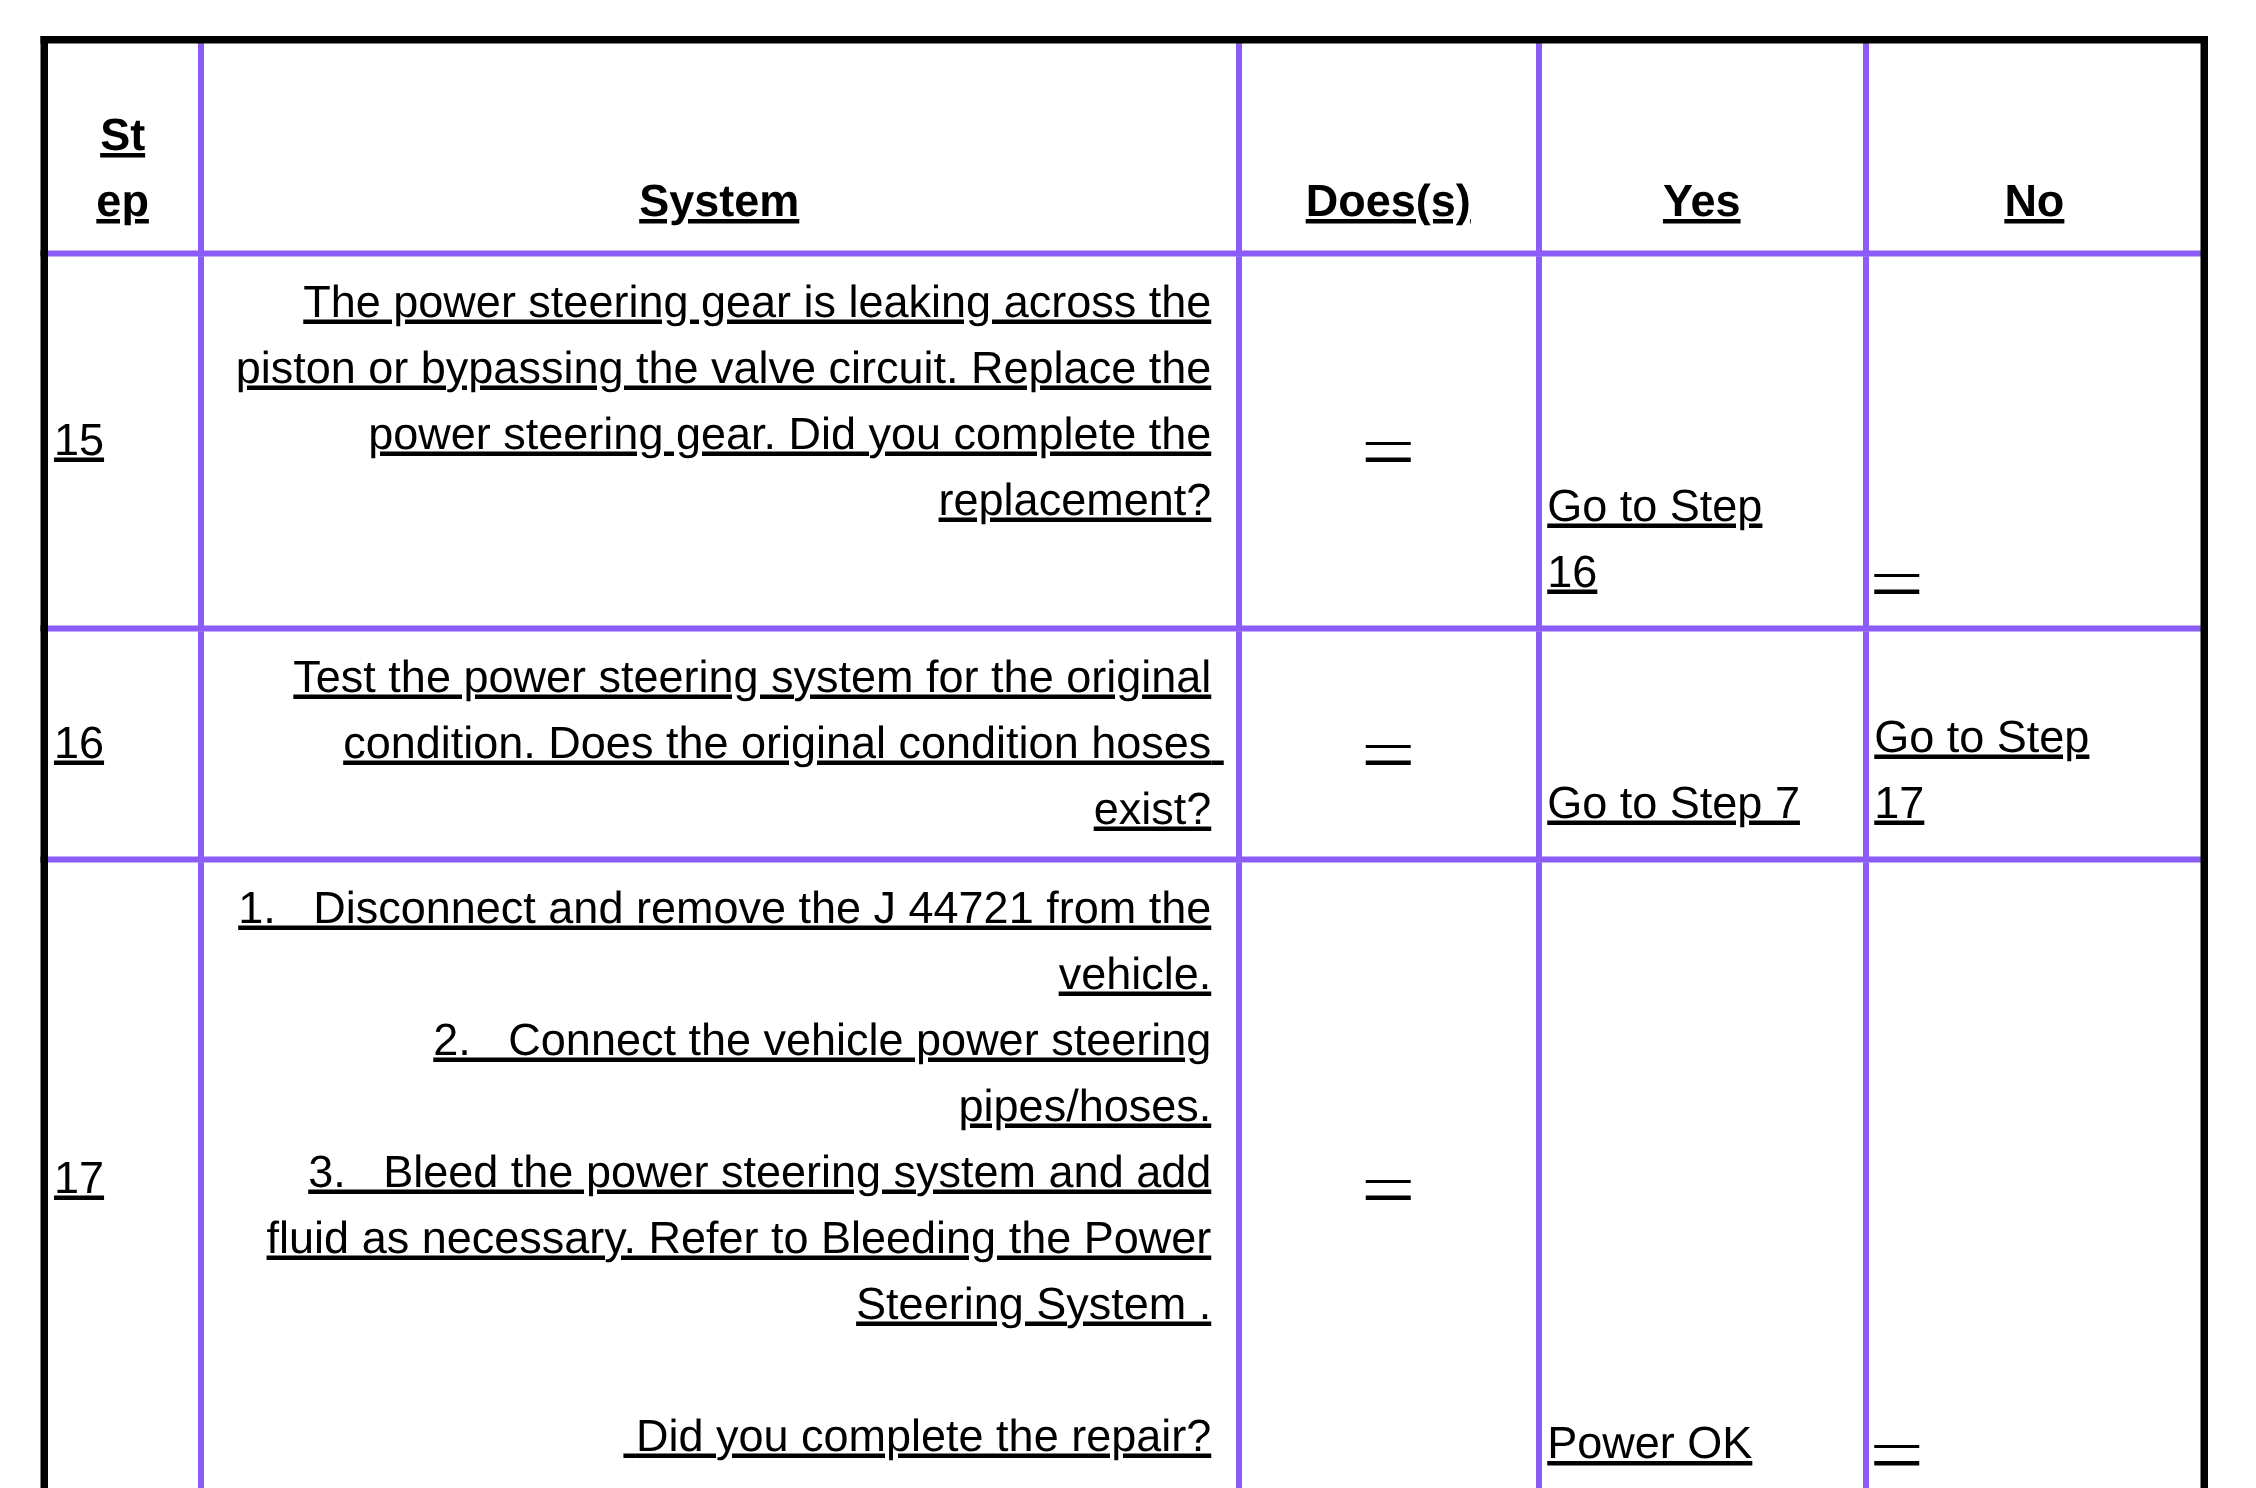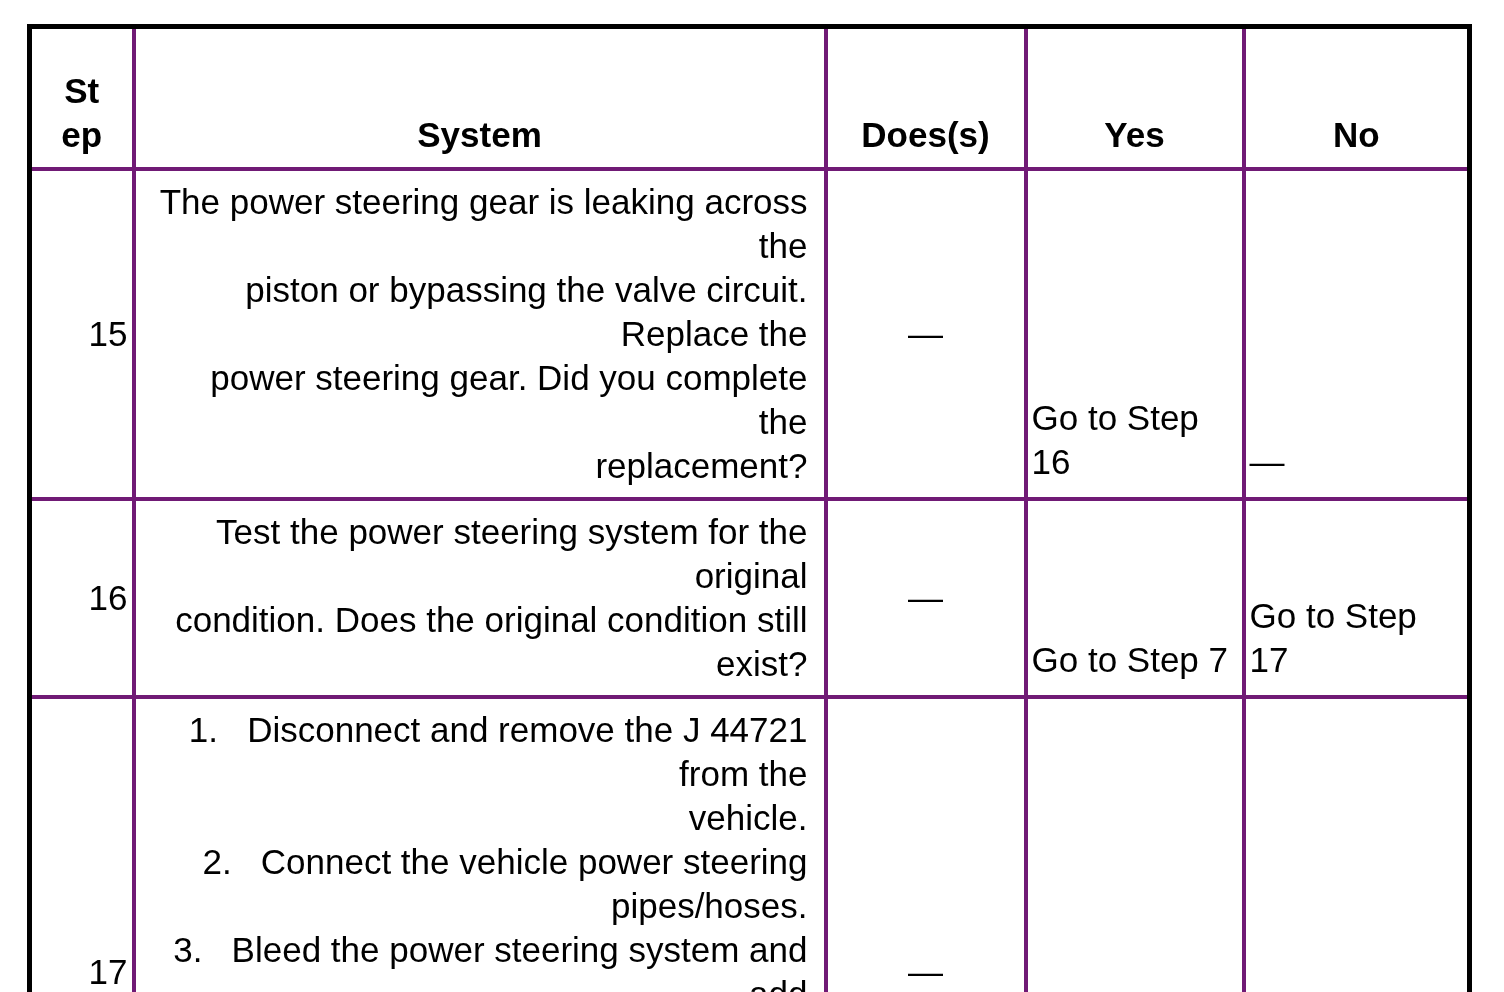--- a/index.html
+++ b/index.html
@@ -19,42 +19,43 @@
     position: absolute;
     left: 27px;
     top: 24px;
     width: 1440px;
     border-collapse: collapse;
     table-layout: fixed;
     border: 5px solid #000000;
   }
   table.diag th,
   table.diag td {
-    border: 4px solid #701a75;
-    font-size: 35px;
+    border: 4px solid #8b5cf6;
+    font-size: 30px;
     line-height: 44px;
     white-space: pre-wrap;
     overflow: hidden;
     box-sizing: border-box;
+    text-decoration: underline;
   }
   
   table.diag th {
     font-weight: bold;
     vertical-align: bottom;
     text-align: center;
     padding: 0 4px 10px 4px;
   }
   tr.hdr      { height: 142px; }
   tr.row-15   { height: 250px; }
   tr.row-16   { height: 117px; }
   tr.row-17   { height: 428px; }
   
   td.step {
     vertical-align: middle;
-    text-align: right;
+    text-align: left;
     padding: 12px 4px;
   }
   td.action {
     vertical-align: top;
     text-align: right;
     padding: 9px 16px 9px 17px;
   }
   td.values {
     vertical-align: middle;
     text-align: center;
@@ -94,21 +95,21 @@
 power steering gear. Did you complete the
 replacement?</td>
       <td class="values">—</td>
       <td class="yes">Go to Step
 16</td>
       <td class="no">—</td>
     </tr>
     <tr class="row-16">
       <td class="step">16</td>
       <td class="action">Test the power steering system for the original
-condition. Does the original condition still exist?</td>
+condition. Does the original condition hoses exist?</td>
       <td class="values">—</td>
       <td class="yes">Go to Step 7</td>
       <td class="no">Go to Step
 17</td>
     </tr>
     <tr class="row-17">
       <td class="step">17</td>
       <td class="action">1.   Disconnect and remove the J 44721 from the
 vehicle.
 2.   Connect the vehicle power steering

